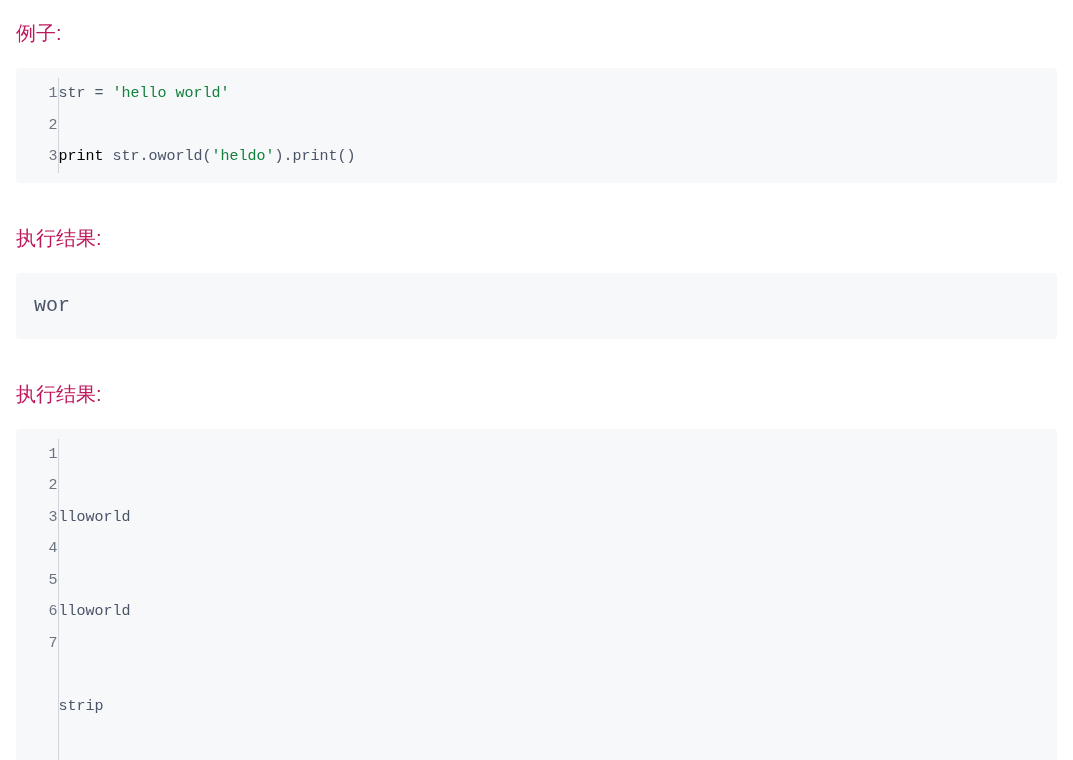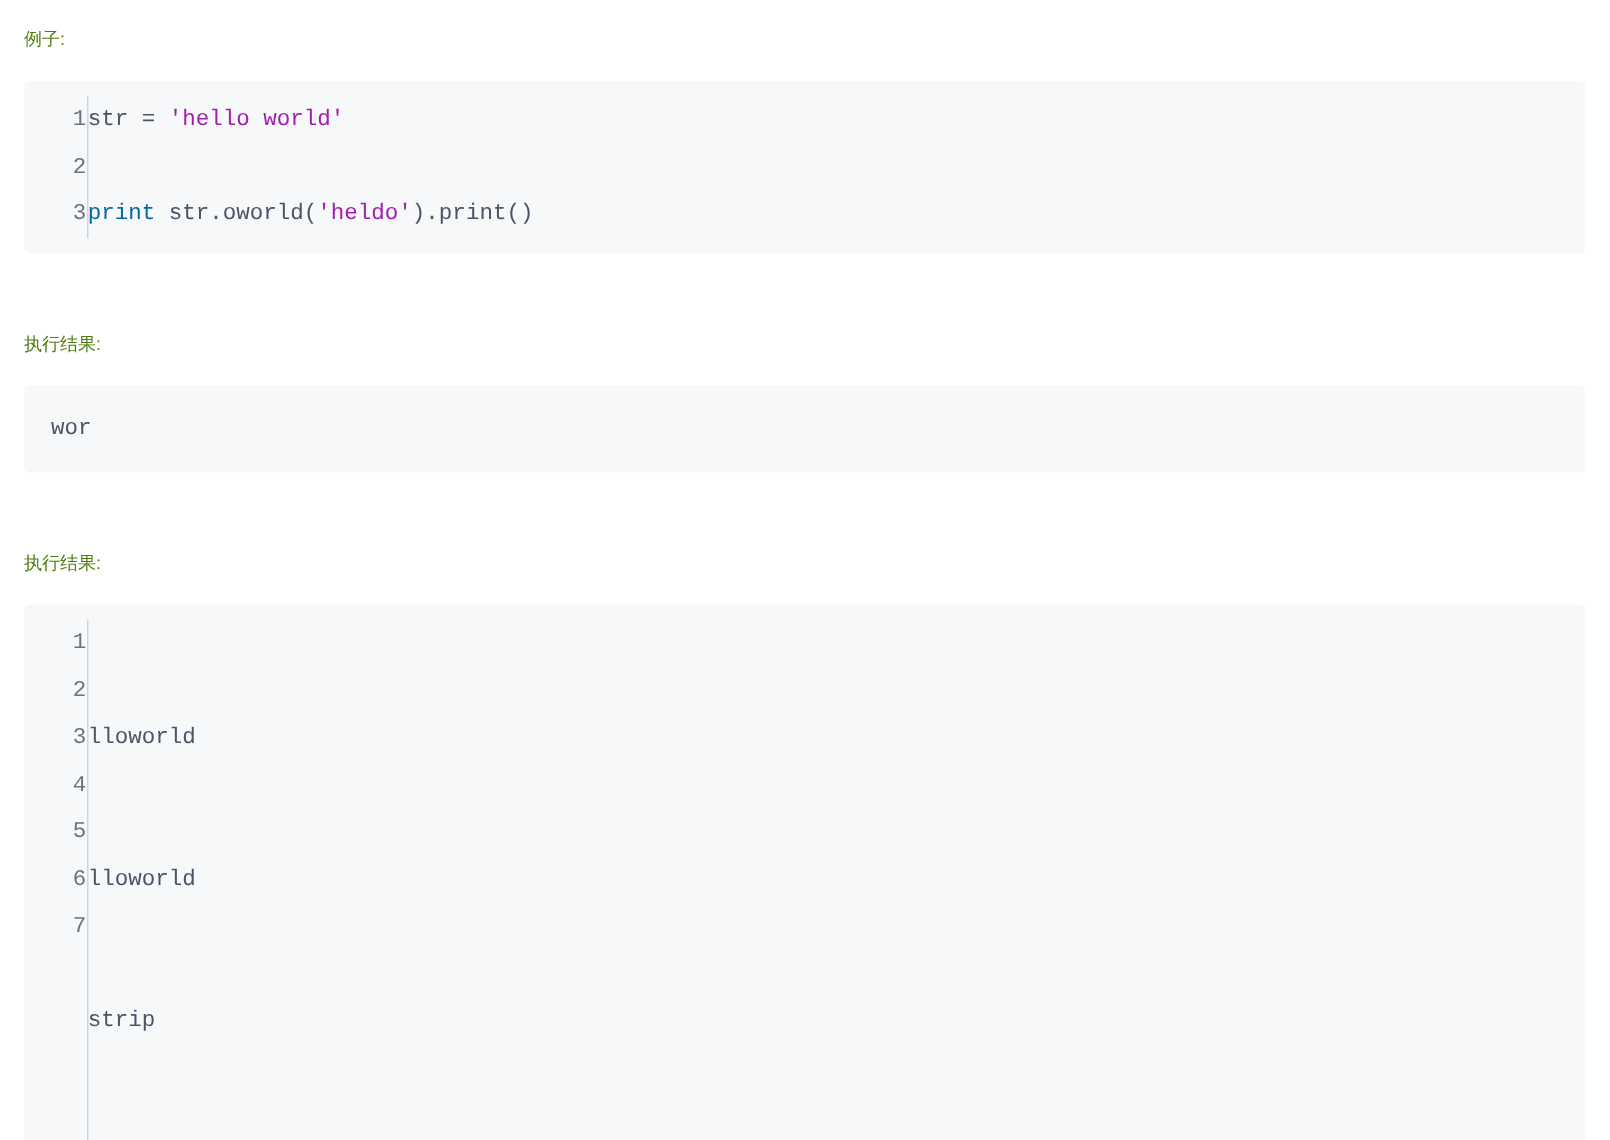--- a/index.html
+++ b/index.html
@@ -9,27 +9,27 @@
     }
     body {
       font-family: -apple-system, BlinkMacSystemFont, "Segoe UI", "PingFang SC", "Hiragino Sans GB", "Microsoft YaHei", sans-serif;
       background: #ffffff;
       color: #4a5568;
       padding: 16px;
       font-size: 16px;
       line-height: 1.7;
     }
     .section-label {
-      color: #4d7c0f;
-      font-size: 12px;
+      color: #be185d;
+      font-size: 20px;
       margin-bottom: 18px;
       margin-top: 0;
     }
     .section-label-spaced {
-      margin-top: 50px;
+      margin-top: 38px;
     }
     .code-block {
       background: #f7f8f9;
       border-radius: 4px;
       padding: 10px 14px 10px 14px;
       margin-bottom: 0;
       overflow-x: auto;
     }
     .code-table {
       border-collapse: collapse;
@@ -52,35 +52,35 @@
     .code-content {
       padding-left: 14px;
       white-space: pre;
       color: #4a5568;
     }
     .output-block {
       background: #f7f8f9;
       border-radius: 4px;
       padding: 16px 18px;
       font-family: "SFMono-Regular", Consolas, "Liberation Mono", Menlo, Courier, monospace;
-      font-size: 15px;
+      font-size: 20px;
       color: #4a5568;
       white-space: pre;
     }
     .tok-str-var {
       color: #4a5568;
     }
     .tok-punct {
       color: #4a5568;
     }
     .tok-string {
-      color: #a21caf;
+      color: #15803d;
     }
     .tok-keyword {
-      color: #0369a1;
+      color: #000000;
     }
     .tok-name {
       color: #4a5568;
     }
   </style>
 </head>
 <body>
 
 <p class="section-label">例子:</p>
 

